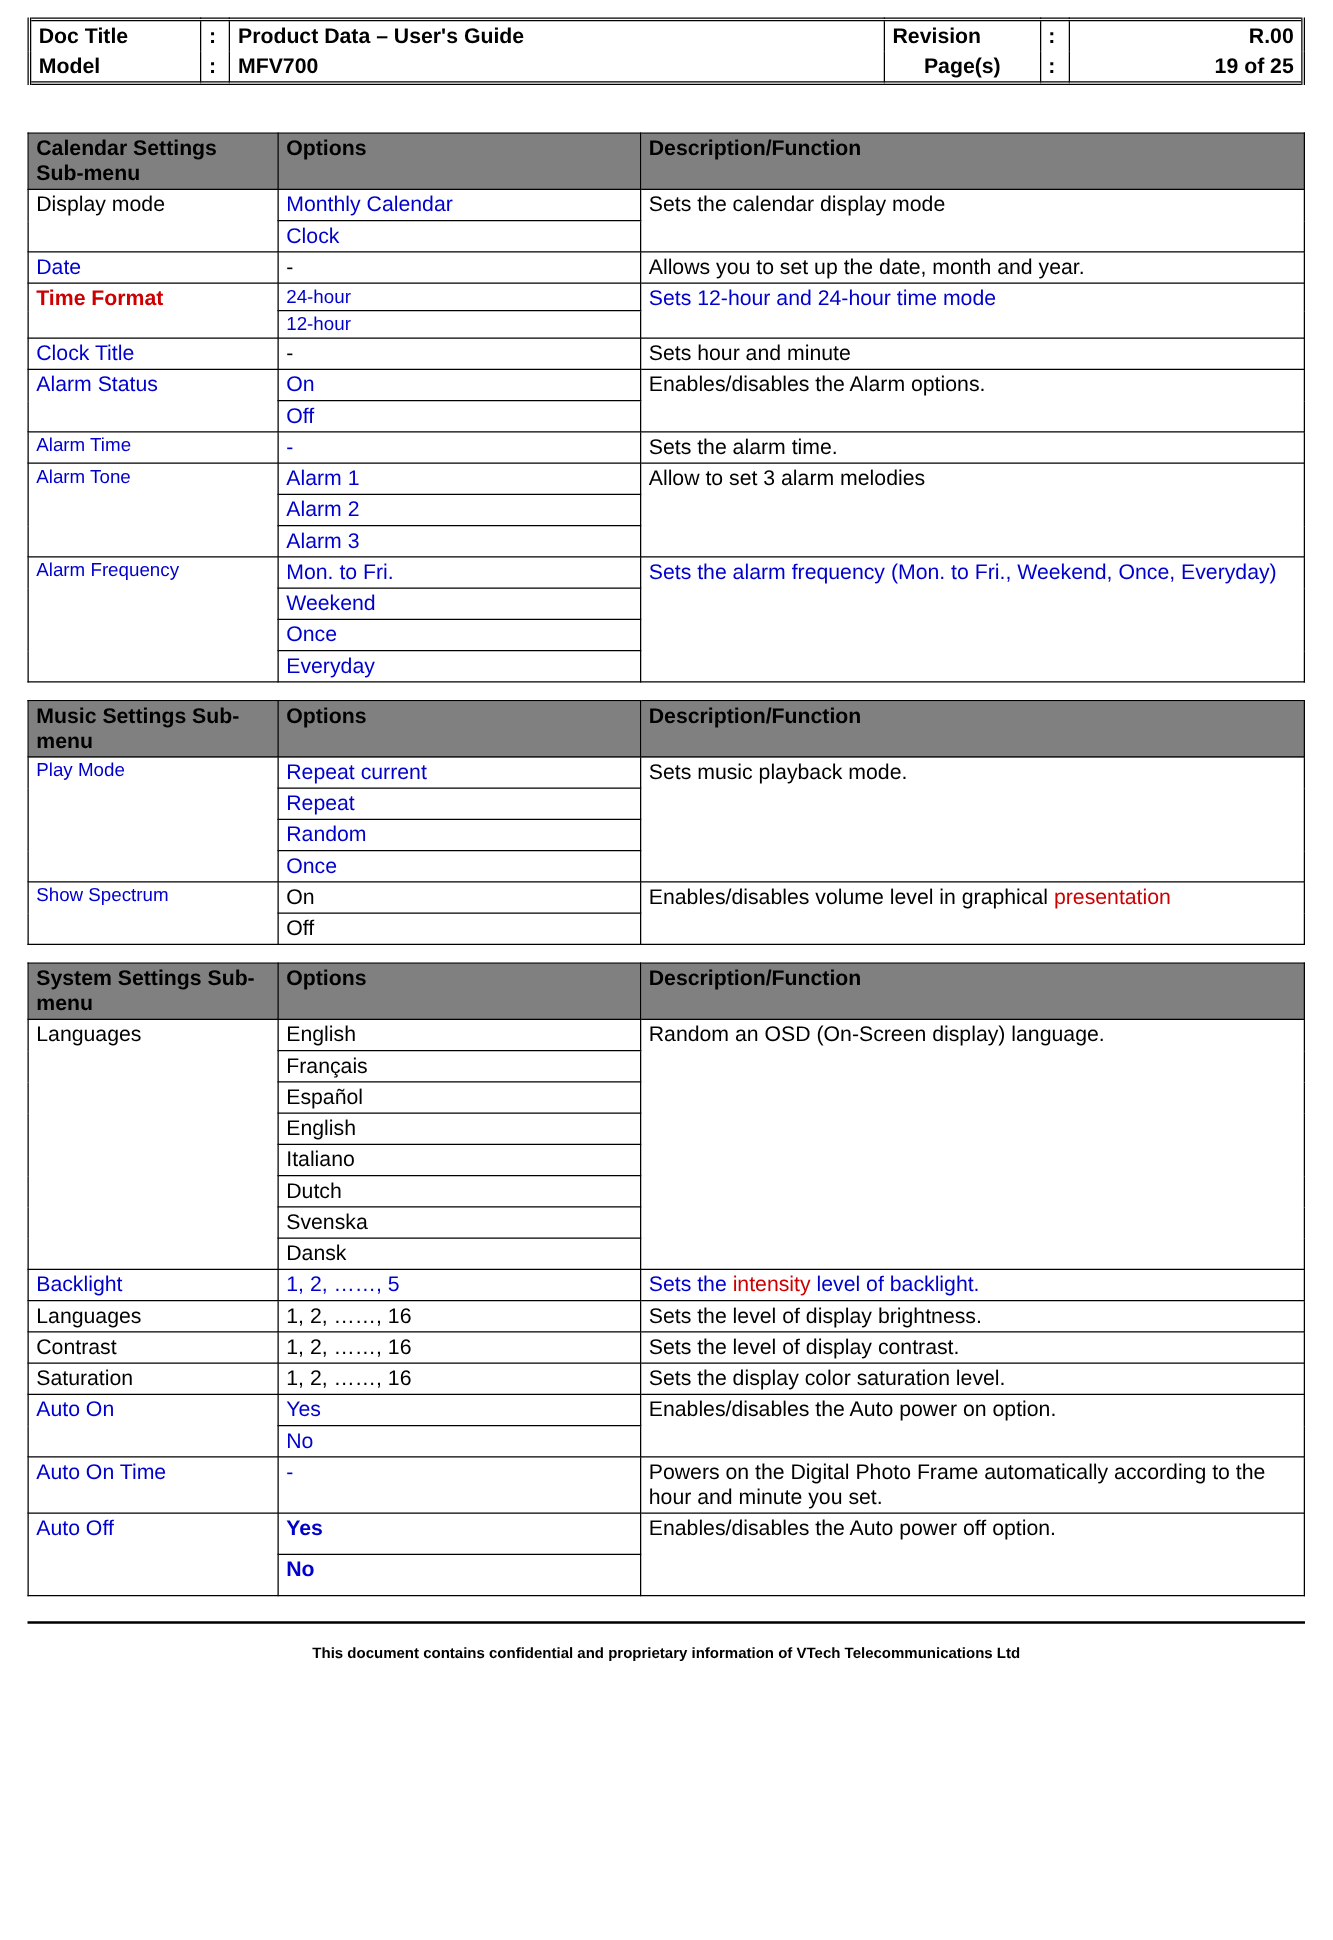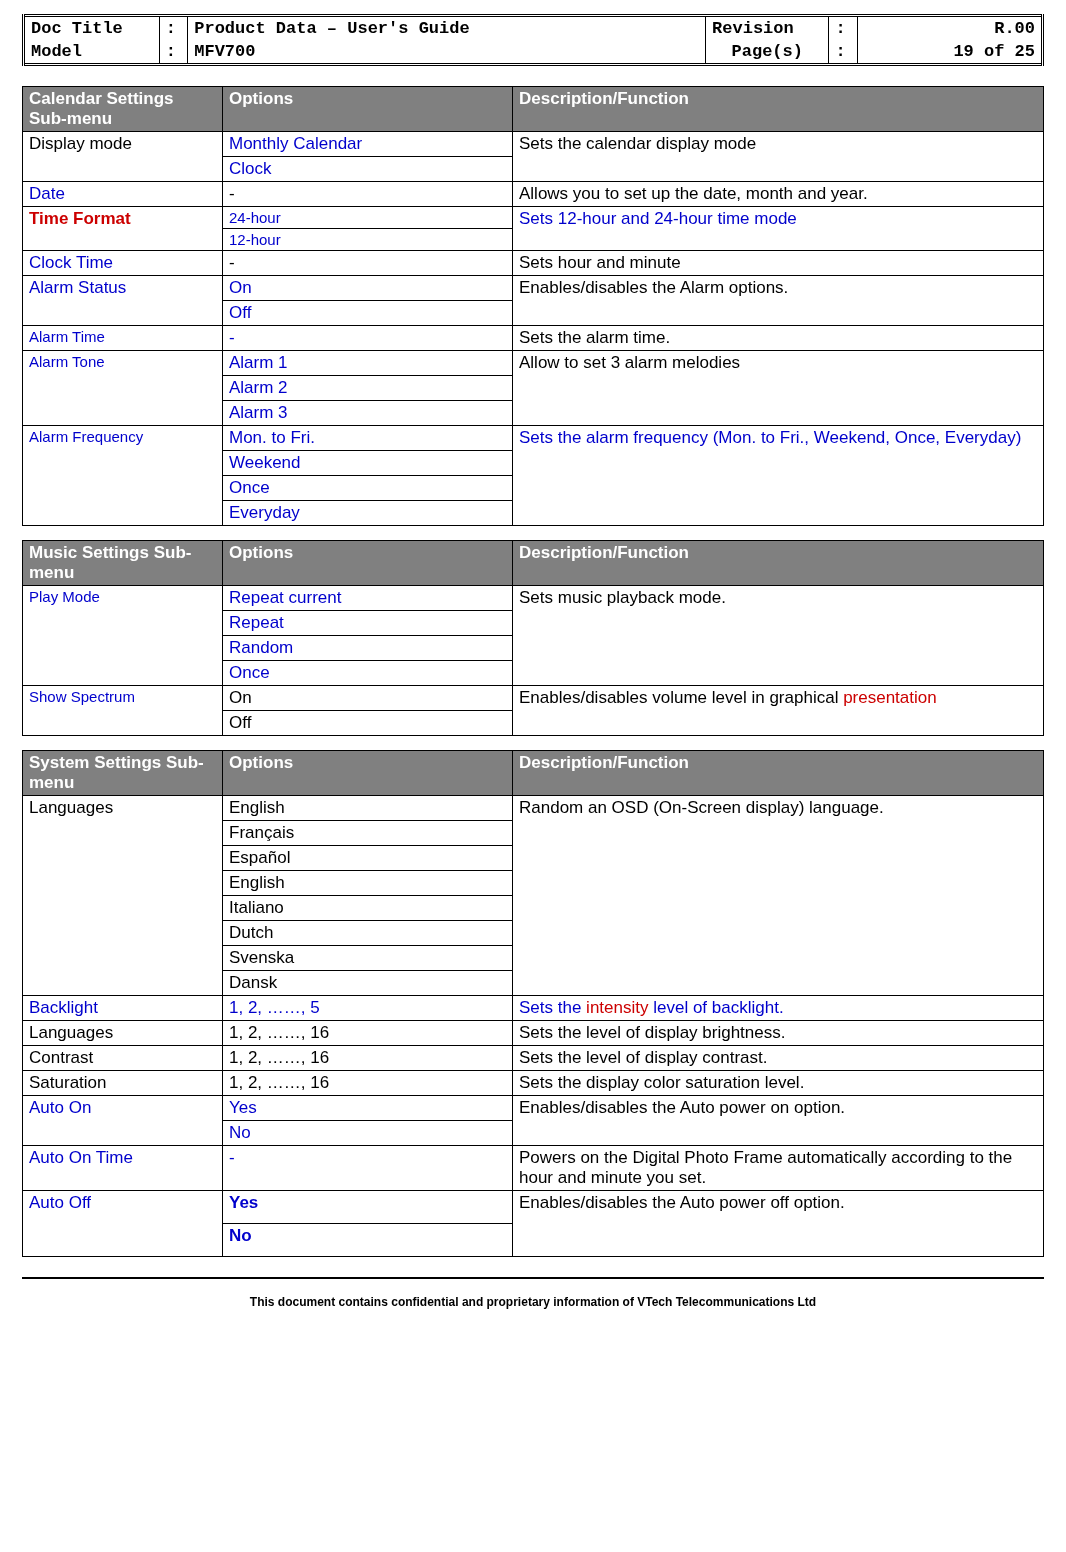--- a/index.html
+++ b/index.html
@@ -9,22 +9,21 @@
     margin: 0;
     padding: 14px 22px;
     width: 1066px;
     color: #000;
   }
   .hdr-table {
     width: 100%;
     border-collapse: collapse;
     border-top: 3px double #000;
     border-bottom: 3px double #000;
-    margin-bottom: 20px;
-    font-family: Liberation Mono, monospace;
+    margin-bottom: 38px;
   }
   .hdr-table td {
     border-left: 1px solid #000;
     border-right: 1px solid #000;
     padding: 2px 6px;
     font-weight: bold;
     vertical-align: top;
   }
   .hdr-table td:first-child { border-left: 3px double #000; }
   .hdr-table td:last-child { border-right: 3px double #000; text-align:right;}
@@ -41,21 +40,21 @@
     margin-bottom: 14px;
   }
   table.settings th, table.settings td {
     border: 1px solid #000;
     padding: 2px 6px;
     text-align: left;
     vertical-align: top;
   }
   table.settings th {
     background: #808080;
-    color: #ffffff;
+    color: #000000;
     font-weight: bold;
   }
   .col1 { width: 200px; }
   .col2 { width: 290px; }
   .blue { color: #0000cc; }
   .red  { color: #cc0000; }
   .bold { font-weight: bold; }
 
   .footer-wrap {
     border-top: 2px solid #000;
@@ -114,21 +113,21 @@
   </tr>
   <tr>
     <td rowspan="2" class="red bold">Time Format</td>
     <td class="blue" style="font-size:15px">24-hour</td>
     <td rowspan="2" class="blue">Sets 12-hour and 24-hour time mode</td>
   </tr>
   <tr>
         <td class="blue" style="font-size:15px">12-hour</td>
       </tr>
   <tr>
-    <td class="blue">Clock Time</td>
+    <td class="blue">Clock Title</td>
     <td>-</td>
     <td>Sets hour and minute</td>
   </tr>
   <tr>
     <td rowspan="2" class="blue">Alarm Status</td>
     <td class="blue">On</td>
     <td rowspan="2">Enables/disables the Alarm options.</td>
   </tr>
   <tr>
         <td class="blue">Off</td>

